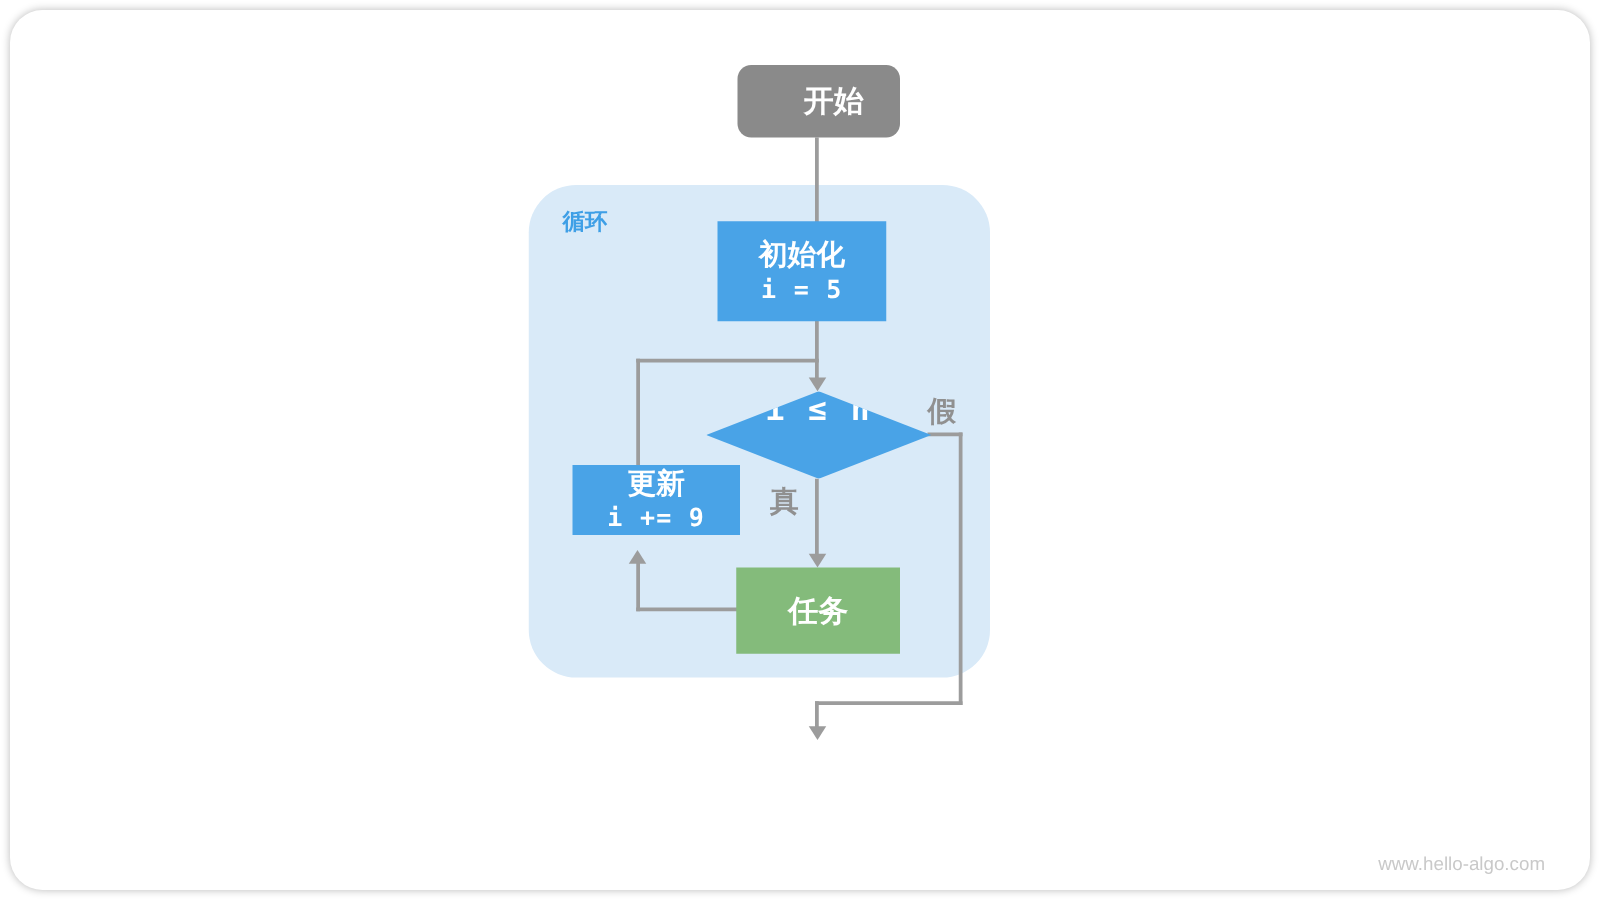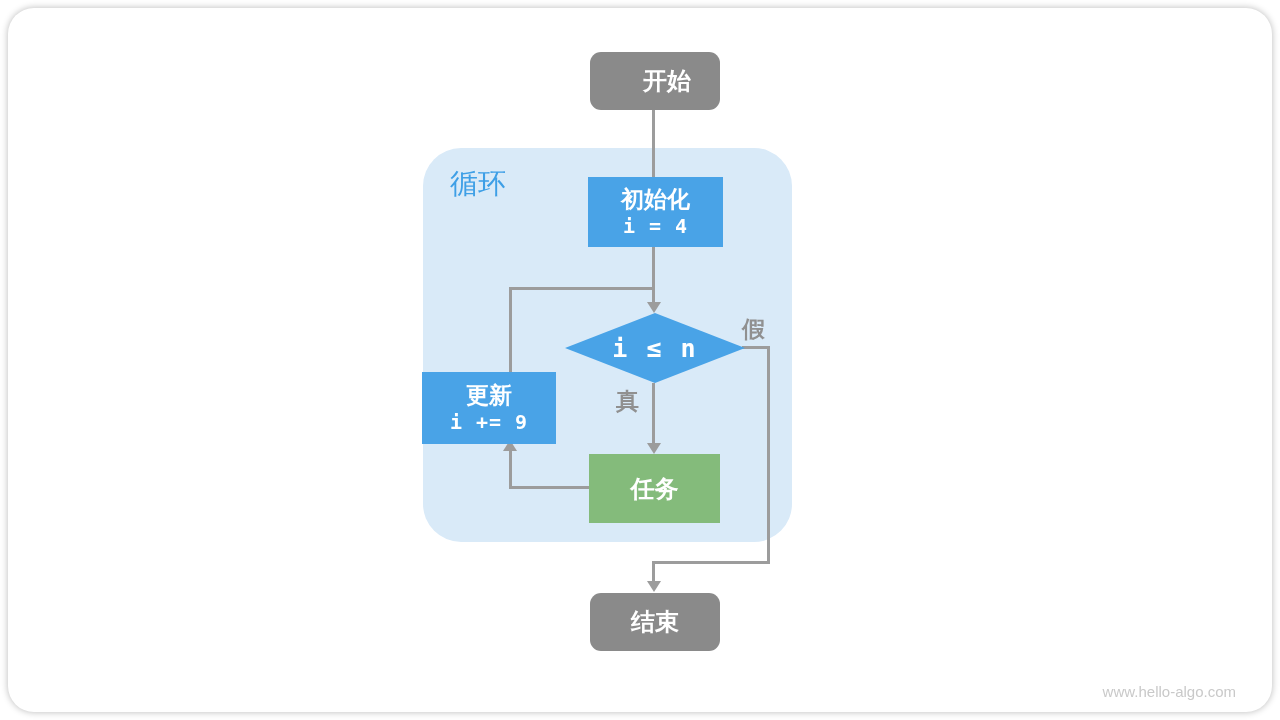--- a/index.html
+++ b/index.html
@@ -32,27 +32,27 @@
   .node{position:absolute;display:flex;flex-direction:column;align-items:center;
     justify-content:center;color:#ffffff;text-align:center;line-height:1.25;}
   .terminal{background:var(--node-gray);border-radius:11px;
     font-size:24px;font-weight:bold;}
   .process-blue{background:var(--node-blue);font-size:23px;font-weight:bold;}
   .process-green{background:var(--node-green);font-size:24px;font-weight:bold;}
   .code{font-family:"DejaVu Sans Mono","Liberation Mono",monospace;
     font-size:20px;font-weight:bold;letter-spacing:1px;}
   .diamond{position:absolute;background:var(--node-blue);
     clip-path:polygon(50% 0%,100% 50%,50% 100%,0% 50%);
-    display:flex;align-items:center;justify-content:center;
+    display:flex;justify-content:center;
     color:#ffffff;font-family:"DejaVu Sans Mono","Liberation Mono",monospace;
     font-size:25px;font-weight:bold;letter-spacing:2px;}
   .loop-container{position:absolute;background:var(--container-bg);
     border-radius:38px;}
   .loop-label{position:absolute;color:var(--loop-label);
-    font-size:28px;font-weight:normal;}
+    font-size:18px;font-weight:bold;}
   .edge-label{position:absolute;color:var(--edge-label);
     font-size:23px;font-weight:bold;}
   .watermark{position:absolute;right:44px;bottom:20px;color:var(--watermark);
     font-family:Liberation Sans, sans-serif;font-size:15px;}
 </style>
 </head>
 <body>
 
 <div class="stage">
   <div class="card"></div>
@@ -73,39 +73,36 @@
 
   <div class="arrow-down" style="left:647px;top:302px;"></div>
   <div class="arrow-down" style="left:647px;top:443px;"></div>
   <div class="arrow-up" style="left:503px;top:440px;"></div>
   <div class="arrow-down" style="left:647px;top:581px;"></div>
 
   <div class="node terminal" style="left:590px;top:52px;width:130px;height:58px;padding-left:24px;">
     <span>开始</span>
   </div>
 
-  <div class="node process-blue" style="left:588px;top:177px;width:135px;height:70px;">
+  <div class="node process-blue" style="left:574px;top:177px;width:135px;height:80px;">
     <span>初始化</span>
-    <span class="code">i = 4</span>
+    <span class="code">i = 5</span>
   </div>
 
   <div class="diamond" style="left:565px;top:313px;width:180px;height:70px;">
     <span>i ≤ n</span>
   </div>
 
-  <div class="node process-blue" style="left:422px;top:372px;width:134px;height:72px;">
+  <div class="node process-blue" style="left:458px;top:372px;width:134px;height:56px;">
     <span>更新</span>
     <span class="code">i += 9</span>
   </div>
 
   <div class="node process-green" style="left:589px;top:454px;width:131px;height:69px;">
     <span>任务</span>
   </div>
 
-  <div class="node terminal" style="left:590px;top:593px;width:130px;height:58px;">
-    <span>结束</span>
-  </div>
 
   <div class="edge-label" style="left:742px;top:314px;">假</div>
   <div class="edge-label" style="left:616px;top:386px;">真</div>
 
   <div class="watermark">www.hello-algo.com</div>
 </div>
 
 </body></html>

